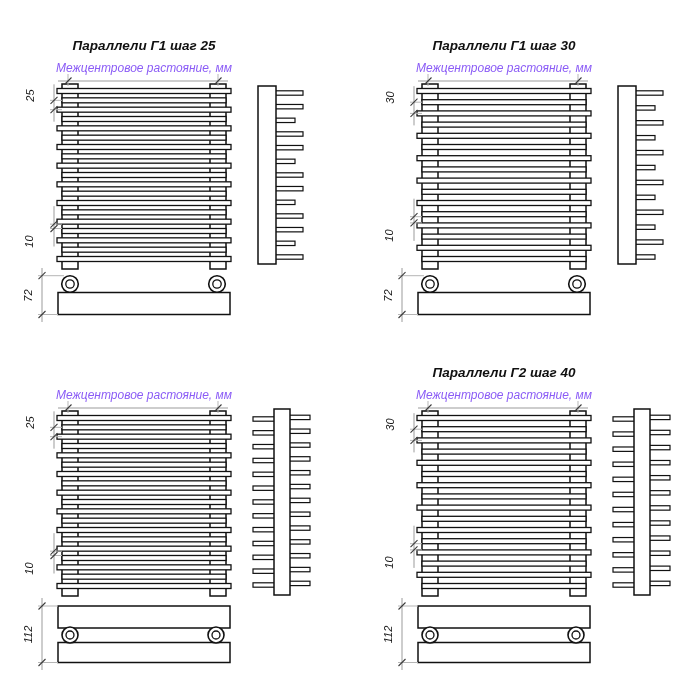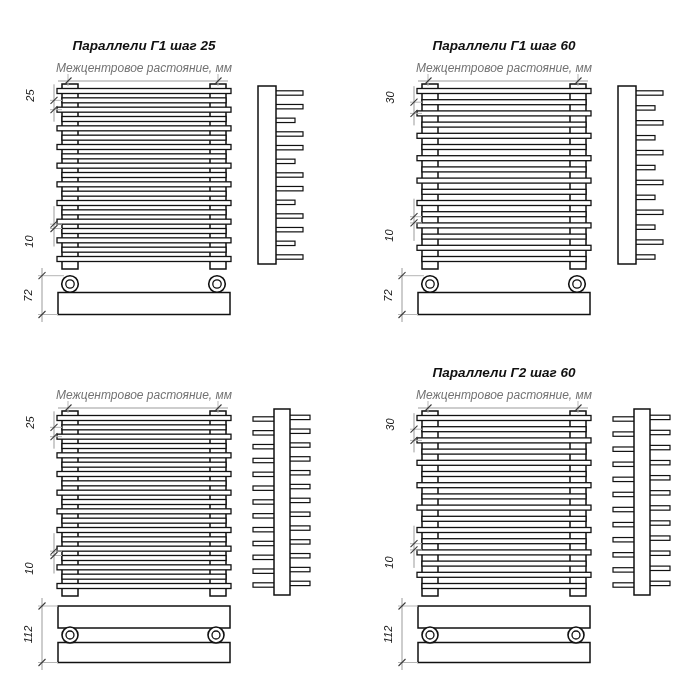--- a/index.html
+++ b/index.html
@@ -3,21 +3,21 @@
 <meta charset="utf-8">
 <style>
   html,body{margin:0;padding:0;background:#ffffff;}
   #sheet{position:relative;width:680px;height:700px;background:#ffffff;overflow:hidden;
          font-family:"Liberation Sans","DejaVu Sans",sans-serif;}
   .figure{position:absolute;width:310px;height:318px;}
   .figure svg{position:absolute;left:0;top:0;}
   .fig-title{position:absolute;left:2px;top:4px;width:244px;text-align:center;
              font-style:italic;font-weight:bold;font-size:13.5px;color:#111;white-space:nowrap;}
   .fig-subtitle{position:absolute;left:2px;top:27px;width:244px;text-align:center;
-             font-style:italic;font-size:12px;color:#737373;white-space:nowrap;}
+             font-style:italic;font-size:12px;color:#8b5cf6;white-space:nowrap;}
   .dim-label{position:absolute;width:36px;height:13px;line-height:13px;text-align:center;
              font-style:italic;font-size:11px;color:#1a1a1a;transform:rotate(-90deg);}
 </style>
 </head>
 <body>
 
 <div id="sheet">
 
   <section class="figure" style="left:20px;top:34px">
     <svg width="310" height="318">
@@ -169,21 +169,21 @@
           <circle cx="197" cy="250" r="4.2" fill="#ffffff" stroke="#111111" stroke-width="1.3"></circle>
         </g>
         <g>
           <line x1="18" y1="241.7" x2="44" y2="241.7" stroke="#b5b5b5" stroke-width="1"></line>
           <line x1="18" y1="280.5" x2="38" y2="280.5" stroke="#b5b5b5" stroke-width="1"></line>
           <line x1="22" y1="234" x2="22" y2="288" stroke="#9b9b9b" stroke-width="1"></line>
           <line x1="18.5" y1="245.2" x2="25.5" y2="238.2" stroke="#3a3a3a" stroke-width="1.1"></line>
           <line x1="18.5" y1="284" x2="25.5" y2="277" stroke="#3a3a3a" stroke-width="1.1"></line>
         </g>
       </svg>
-    <div class="fig-title">Параллели Г1 шаг 60</div>
+    <div class="fig-title">Параллели Г1 шаг 30</div>
     <div class="fig-subtitle">Межцентровое растояние, мм</div>
     <div class="dim-label" style="left: -8px; top: 56.7px;">30</div>
     <div class="dim-label" style="left: -9px; top: 195.4px;">10</div>
     <div class="dim-label" style="left: -10px; top: 254.5px;">72</div>
   </section>
 
   <section class="figure" style="left:20px;top:361px">
     <svg width="310" height="318">
         <g>
           <rect x="42" y="50" width="16" height="185" fill="#ffffff" stroke="#111111" stroke-width="1.5"></rect>
@@ -359,20 +359,20 @@
           <circle cx="196" cy="274" r="4" fill="#ffffff" stroke="#111111" stroke-width="1.3"></circle>
         </g>
         <g>
           <line x1="18" y1="245" x2="38" y2="245" stroke="#b5b5b5" stroke-width="1"></line>
           <line x1="18" y1="301.5" x2="38" y2="301.5" stroke="#b5b5b5" stroke-width="1"></line>
           <line x1="22" y1="237" x2="22" y2="309" stroke="#9b9b9b" stroke-width="1"></line>
           <line x1="18.5" y1="248.5" x2="25.5" y2="241.5" stroke="#3a3a3a" stroke-width="1.1"></line>
           <line x1="18.5" y1="305" x2="25.5" y2="298" stroke="#3a3a3a" stroke-width="1.1"></line>
         </g>
       </svg>
-    <div class="fig-title">Параллели Г2 шаг 60</div>
+    <div class="fig-title">Параллели Г2 шаг 40</div>
     <div class="fig-subtitle">Межцентровое растояние, мм</div>
     <div class="dim-label" style="left: -8px; top: 56.7px;">30</div>
     <div class="dim-label" style="left: -9px; top: 195.4px;">10</div>
     <div class="dim-label" style="left: -10px; top: 266.5px;">112</div>
   </section>
 
 </div>
 
 </body></html>

